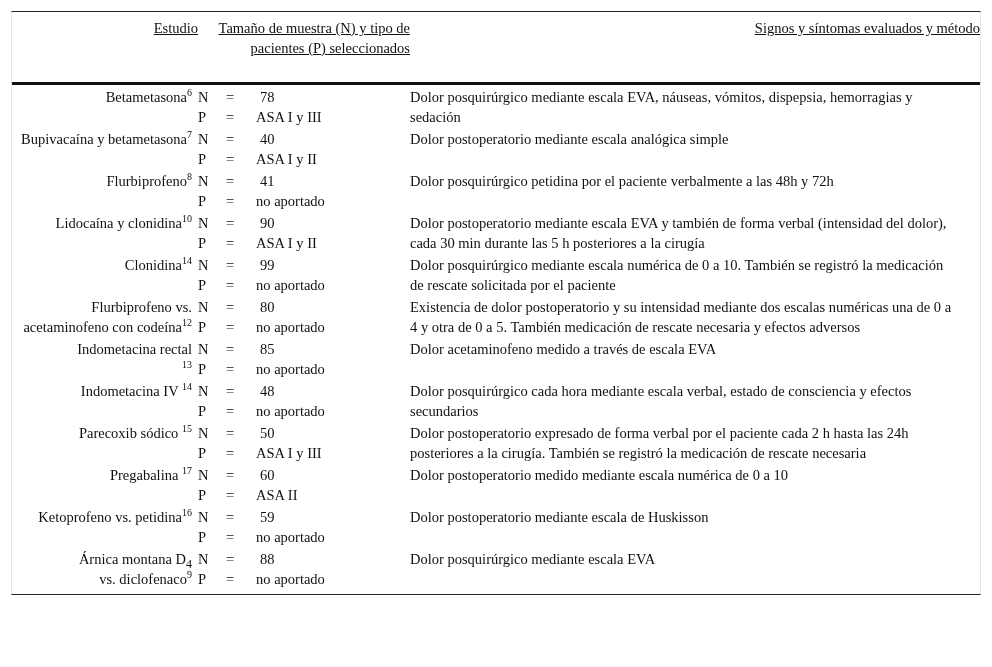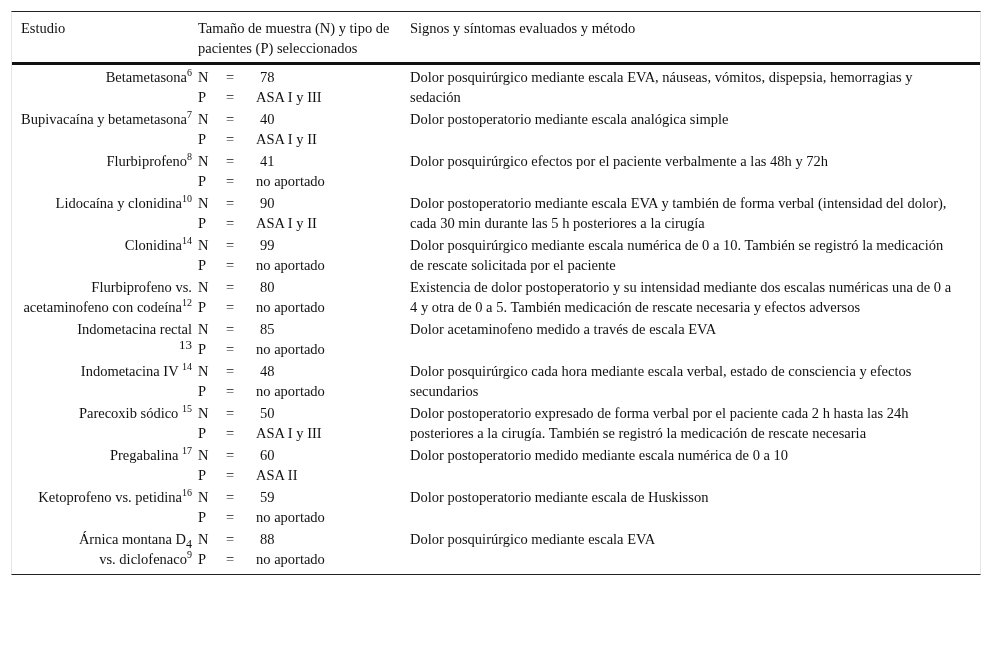--- a/index.html
+++ b/index.html
@@ -30,25 +30,26 @@
     table {
       border-collapse: collapse;
       width: 100%;
       table-layout: fixed;
     }
     col.c1 { width: 186px; }
     col.c2 { width: 212px; }
     col.c3 { width: auto; }
     thead th {
       font-weight: normal;
-      text-align: left;
+      text-align: right;
       vertical-align: top;
       line-height: 20px;
-      padding: 6px 0 4px 0;
+      padding: 6px 0 24px 0;
       border-bottom: 3px solid #111111;
+      text-decoration: underline;
     }
     thead th:first-child { padding-left: 9px; }
     tbody td {
       vertical-align: top;
       line-height: 20px;
       padding: 1px 0 1px 0;
     }
     tbody tr:first-child td { padding-top: 2px; }
     tbody tr:last-child td { padding-bottom: 5px; }
     tbody td:first-child { padding-left: 9px; padding-right: 6px; text-align: right; }
@@ -59,21 +60,21 @@
     .np-line {
       display: flex;
       white-space: nowrap;
     }
     .np-key { width: 28px; display: inline-block; }
     .np-eq { width: 30px; display: inline-block; }
     .np-val { display: inline-block; }
     .np-val.num { padding-left: 4px; }
     .ref-below {
       display: block;
-      font-size: 13px;
+      font-size: 10px;
       line-height: 12px;
     }
   </style>
 </head>
 <body>
 
 <div class="table-wrap">
   <table>
     <colgroup>
       <col class="c1">
@@ -130,21 +131,21 @@
               <span class="np-key">N</span>
               <span class="np-eq">=</span>
               <span class="np-val num">41</span>
             </div>
           <div class="np-line">
               <span class="np-key">P</span>
               <span class="np-eq">=</span>
               <span class="np-val">no aportado</span>
             </div>
         </td>
-        <td class="desc">Dolor posquirúrgico efectos por el paciente verbalmente a las 48h y 72h</td>
+        <td class="desc">Dolor posquirúrgico petidina por el paciente verbalmente a las 48h y 72h</td>
       </tr>
 
       <tr>
         <td><span>Lidocaína y clonidina</span><sup>10</sup></td>
         <td>
           <div class="np-line">
               <span class="np-key">N</span>
               <span class="np-eq">=</span>
               <span class="np-val num">90</span>
             </div>

